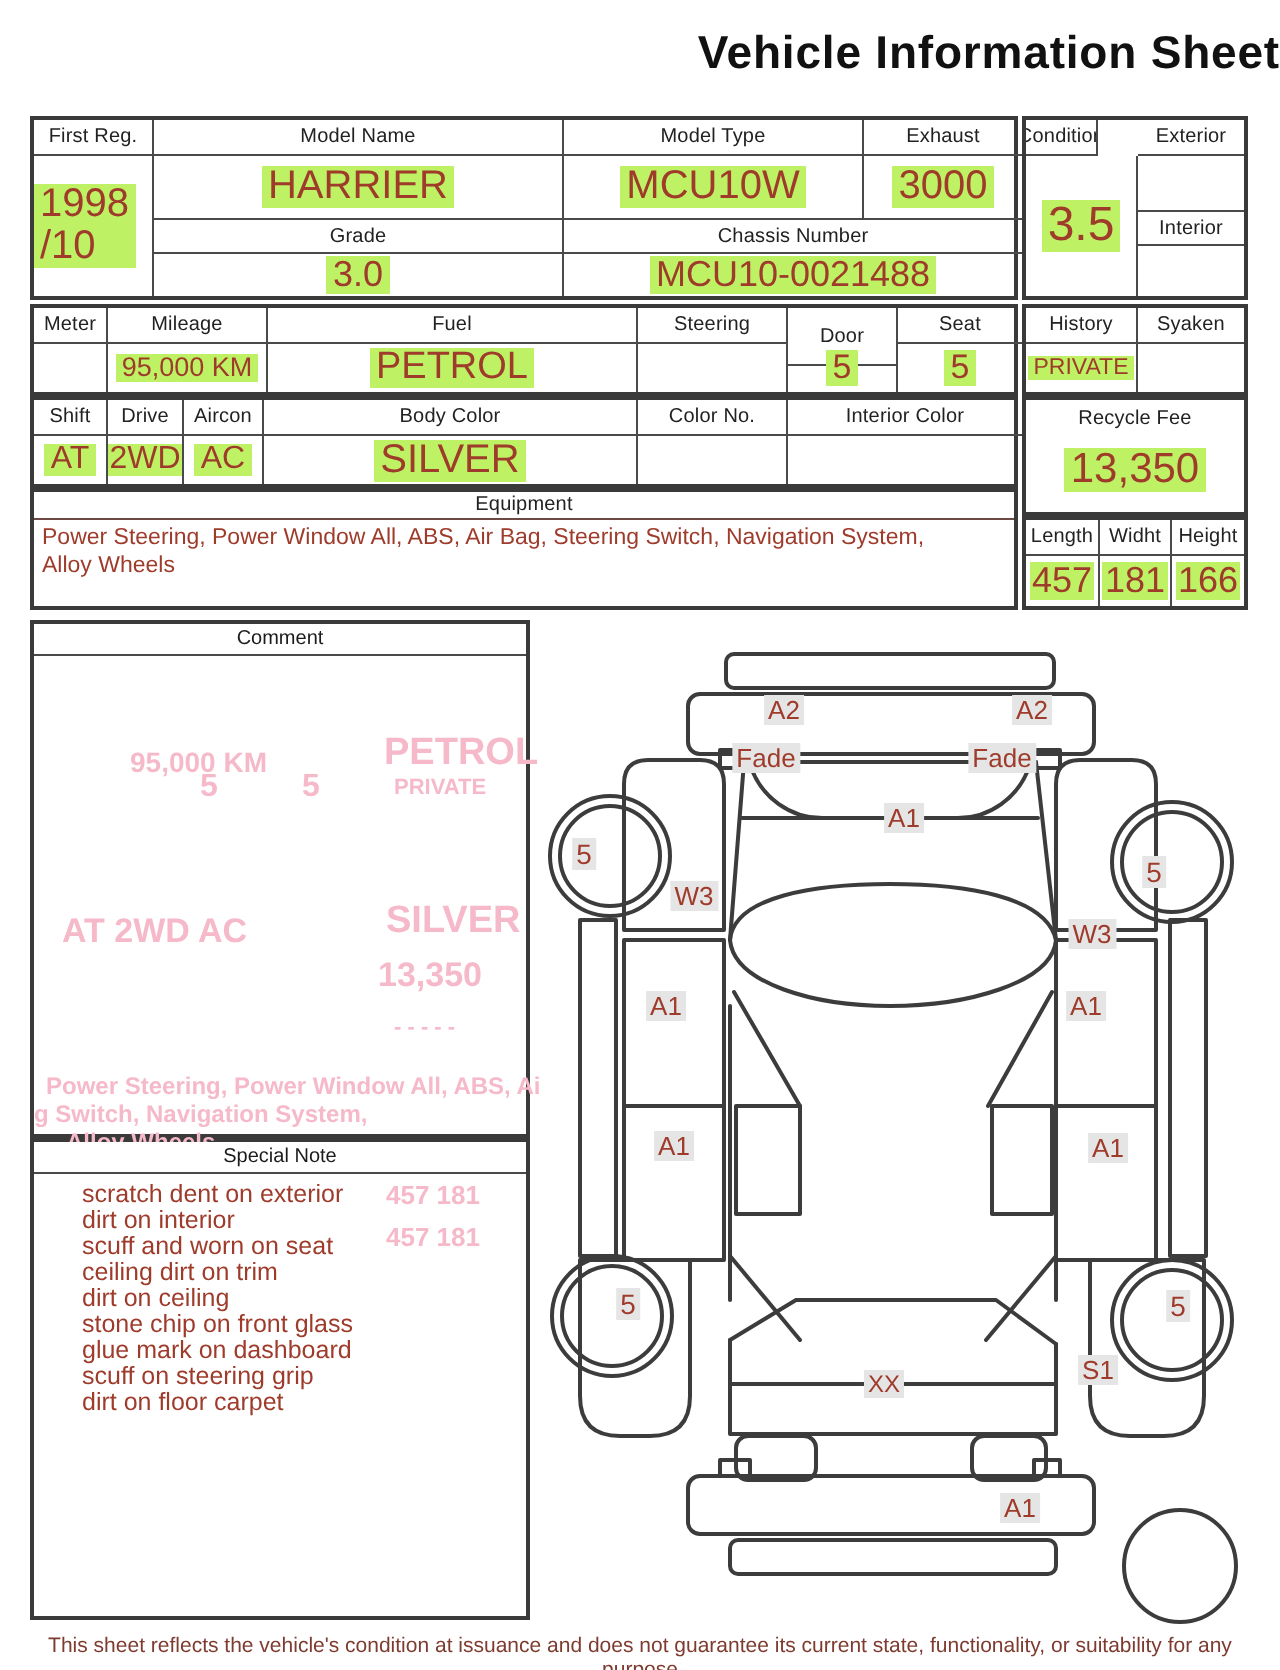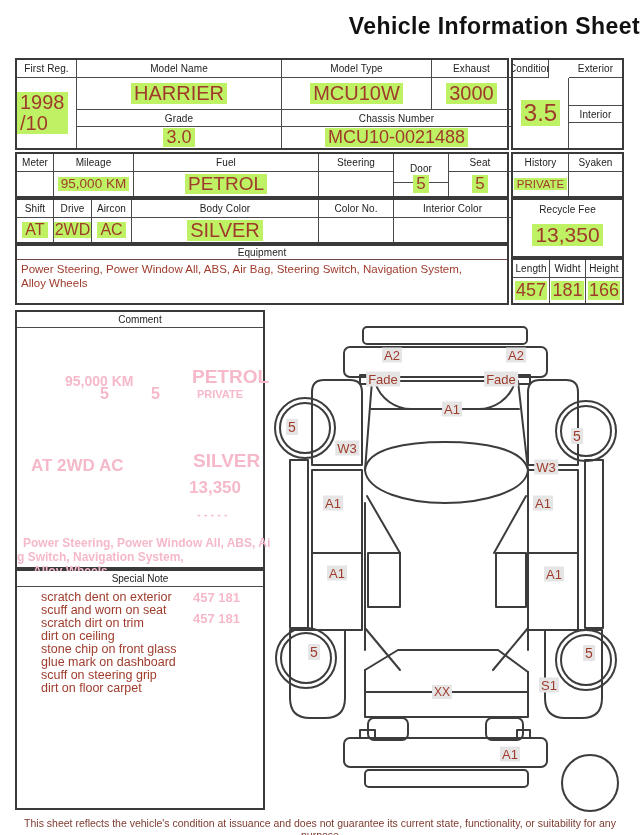--- a/index.html
+++ b/index.html
@@ -174,22 +174,23 @@
   </div>
 
   <div class="box" style="left:15px;top:569px;width:250px;height:241px">
     <div class="panelhd">Special Note</div>
     <div id="special-ghosts" style="position:absolute;left:0;top:16px;width:100%;height:60px">
         <span class="ghost" style="left: 176px; top: 3px; font-size: 13px;">457  181</span>
         <span class="ghost" style="left: 176px; top: 24px; font-size: 13px;">457  181</span>
       </div>
     <div id="note-lines" class="notes">
         <div class="note-line">scratch dent on exterior</div>
+        <div class="note-line">dirt on interior</div>
         <div class="note-line">scuff and worn on seat</div>
-        <div class="note-line">scratch dirt on trim</div>
+        <div class="note-line">ceiling dirt on trim</div>
         <div class="note-line">dirt on ceiling</div>
         <div class="note-line">stone chip on front glass</div>
         <div class="note-line">glue mark on dashboard</div>
         <div class="note-line">scuff on steering grip</div>
         <div class="note-line">dirt on floor carpet</div>
       </div>
   </div>
 
   <div class="diagram">
     <svg viewBox="0 0 372 494" width="372" height="494">

